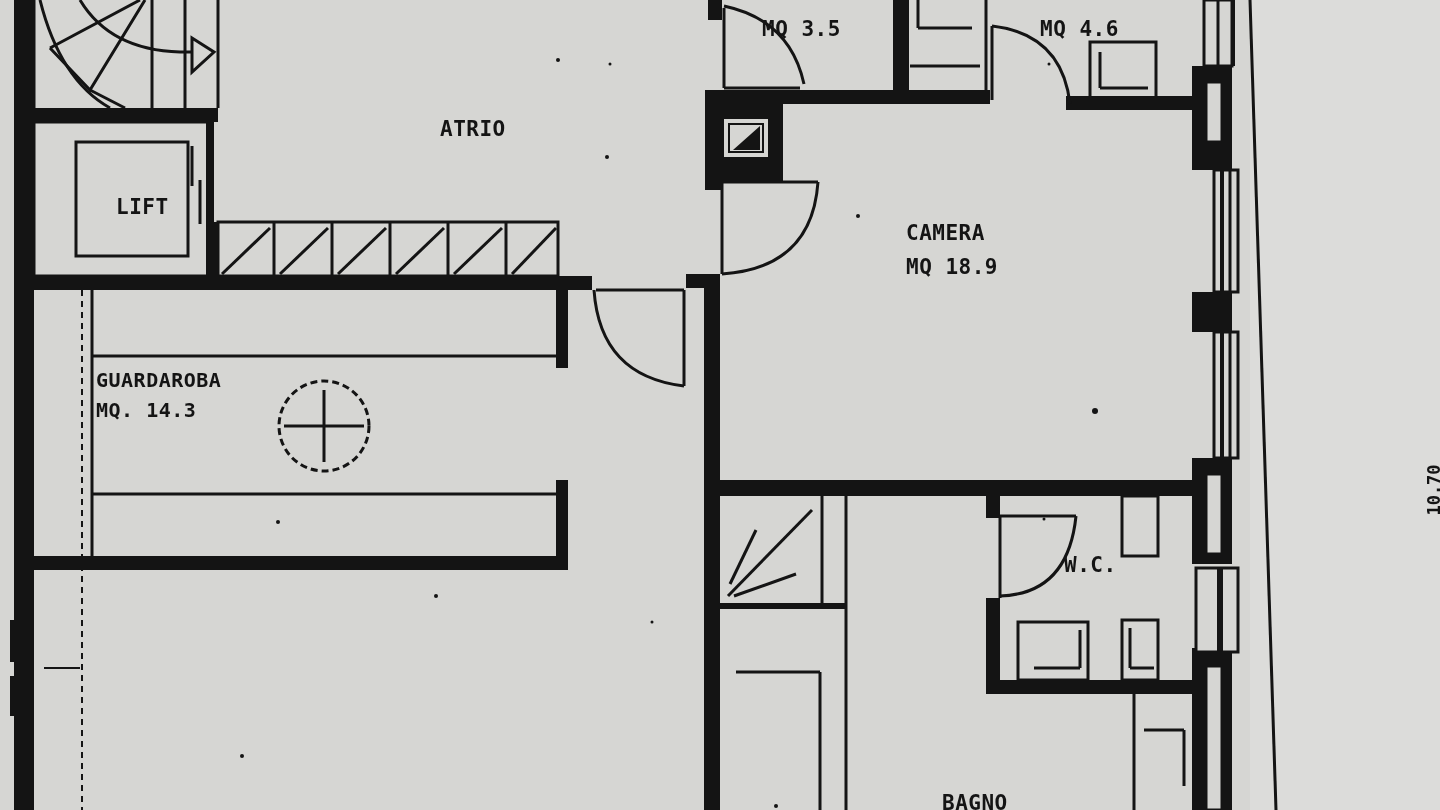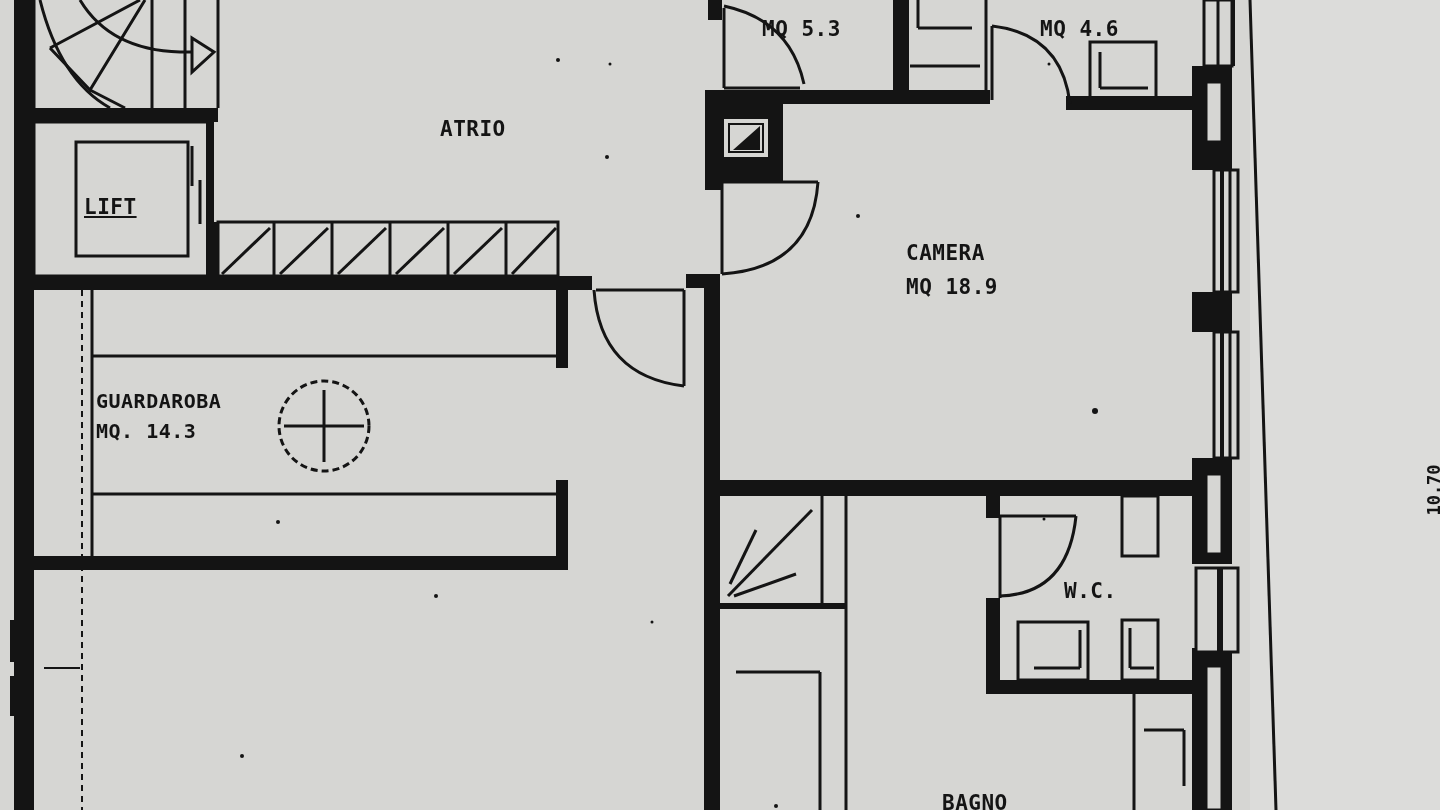--- a/index.html
+++ b/index.html
@@ -218,40 +218,40 @@
       <circle cx="436" cy="596" r="2"></circle>
       <circle cx="776" cy="806" r="2"></circle>
     <circle cx="1044" cy="519" r="1.5"></circle>
       <circle cx="278" cy="522" r="2"></circle>
       <circle cx="652" cy="622" r="1.5"></circle>
   </g>
 </svg>
 
 <div class="lbl" style="left:762px; top:-12px;">
   <span style="visibility:hidden">RIPOST.</span>
-  <span style="margin-top:-10px">MQ 5.3</span>
+  <span style="margin-top:-10px">MQ 3.5</span>
 </div>
 <div class="lbl" style="left:1040px; top:-12px;">
   <span style="visibility:hidden">BAGNO</span>
   <span style="margin-top:-10px">MQ 4.6</span>
 </div>
 <div class="lbl" style="left:440px; top:112px;">
   <span>ATRIO</span>
 </div>
-<div class="lbl" style="left:84px; top:190px;text-decoration:underline;">
+<div class="lbl" style="left:116px; top:190px;">
   <span>LIFT</span>
 </div>
-<div class="lbl" style="left:906px; top:236px;">
+<div class="lbl" style="left:906px; top:216px;">
   <span>CAMERA</span>
   <span>MQ 18.9</span>
 </div>
-<div class="lbl" style="left:96px; top:386px; font-size:20px; line-height:30px;">
+<div class="lbl" style="left:96px; top:365px; font-size:20px; line-height:30px;">
   <span>GUARDAROBA</span>
   <span>MQ. 14.3</span>
 </div>
-<div class="lbl" style="left:1064px; top:574px;">
+<div class="lbl" style="left:1064px; top:548px;">
   <span>W.C.</span>
 </div>
 <div class="lbl" style="left:942px; top:786px;">
   <span>BAGNO</span>
 </div>
 
 <div class="dim">10.70</div>
 
 </body></html>

